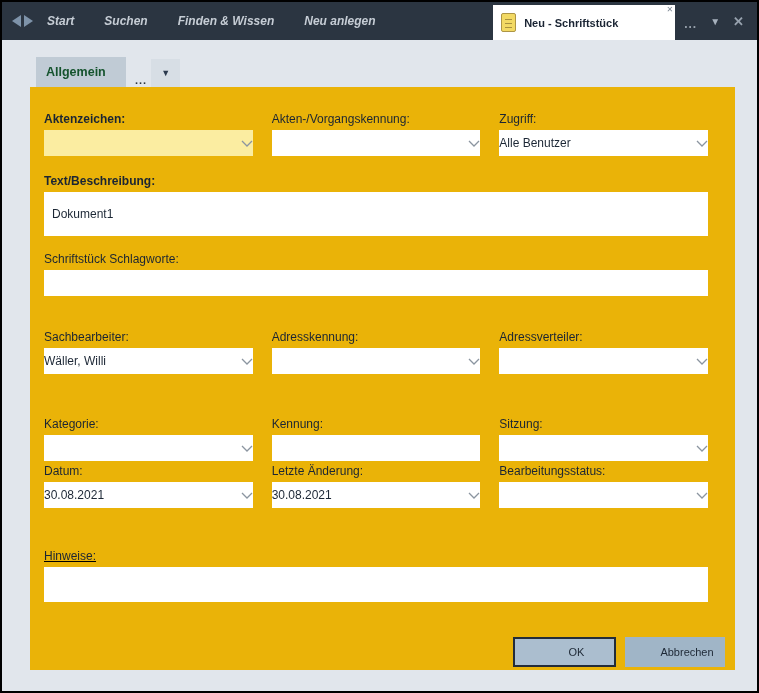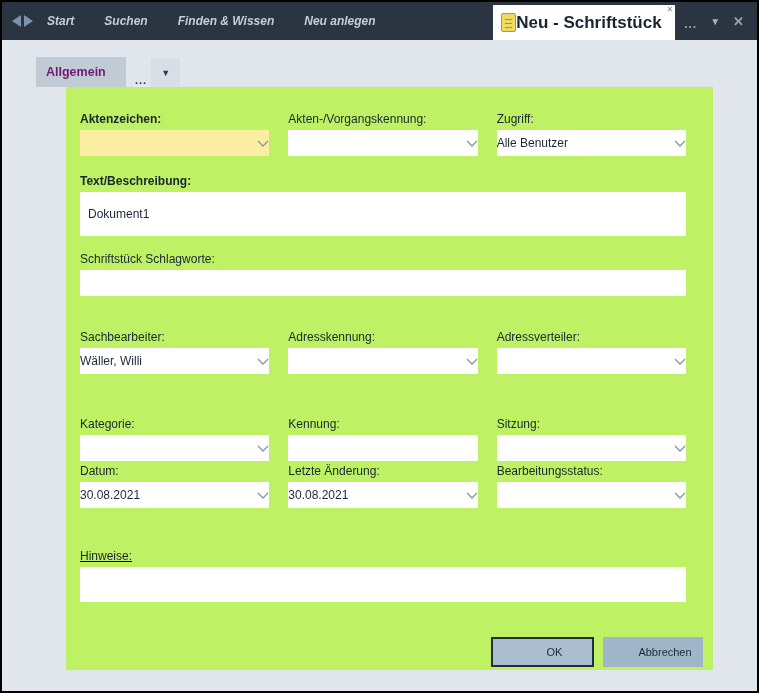--- a/index.html
+++ b/index.html
@@ -31,47 +31,47 @@
   }
   .doc-icon {
     width: 15px; height: 19px; background: linear-gradient(#f7e37c, #eed털55, #e8cc4e);
     background-color: #f2d964;
     border: 1px solid #ad9545; border-radius: 2px; position: relative; flex: 0 0 auto;
   }
   .doc-icon .lines {
     position: absolute; left: 3px; right: 3px; top: 5px; height: 9px;
     background: repeating-linear-gradient(to bottom, #a8913e 0 1px, transparent 1px 4px);
   }
-  .active-tab-label { font-size: 17px; font-weight: bold; color: #1a2433; white-space: nowrap; }
+  .active-tab-label { font-size: 11px; font-weight: bold; color: #1a2433; margin-left: 8px; white-space: nowrap; }
   .tab-mini-close {
     position: absolute; top: 0px; right: 2px; font-size: 8px; color: #7f8a96; cursor: pointer; line-height: 10px;
   }
   .bar-right { display: flex; align-items: center; gap: 13px; padding: 0 13px 0 9px; }
   .bar-ellipsis { color: #99a3ae; font-size: 12px; font-weight: bold; letter-spacing: 1px; margin-top: 6px; cursor: pointer; }
   .bar-caret { color: #a7b1bd; font-size: 10px; cursor: pointer; }
   .bar-close { color: #97a2ae; font-size: 13px; font-weight: bold; cursor: pointer; }
 
   
   .tabstrip { display: flex; align-items: flex-end; margin: 17px 0 0 34px; height: 30px; }
   .page-tab {
     width: 90px; height: 30px; background: #c0cbd5;
     display: flex; align-items: center; padding-left: 10px;
-    font-size: 12.5px; font-weight: bold; color: #701a75; cursor: pointer;
+    font-size: 12.5px; font-weight: bold; color: #14532d; cursor: pointer;
   }
   .strip-ellipsis { font-size: 11px; font-weight: bold; color: #2a3440; letter-spacing: 1px; margin: 0 4px 1px 9px; cursor: pointer; }
   .strip-caret-tile {
     width: 29px; height: 28px; background: #d7dee5;
     display: flex; align-items: center; justify-content: center;
     font-size: 9px; color: #2b3a4e; cursor: pointer;
   }
 
   
   .panel {
     position: absolute; left: 28px; top: 85px;
-    width: 647px; height: 583px; background: #bef264; margin-left: 36px;
+    width: 705px; height: 583px; background: #eab308;
   }
   .sec { position: absolute; left: 14px; right: 27px; }
   .row3col { display: grid; grid-template-columns: repeat(3, 1fr); column-gap: 19px; }
   .flabel { font-size: 12px; line-height: 14px; color: #1b2533; margin-bottom: 4px; white-space: nowrap; }
   .flabel.bold { font-weight: bold; }
   .fbox {
     height: 26px; background: #fff; display: flex; align-items: center;
     padding: 0 0; font-size: 12px; color: #1c2735; cursor: text;
   }
   .fbox.dropdown { justify-content: space-between; cursor: pointer; }

